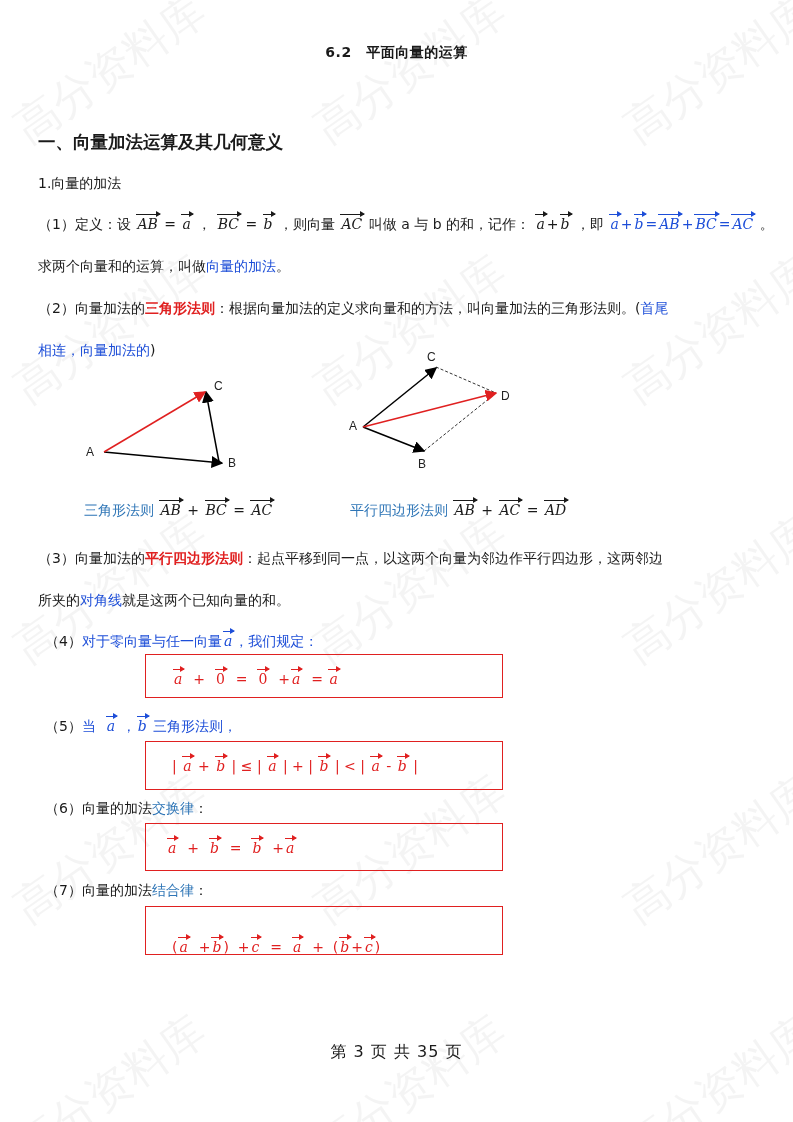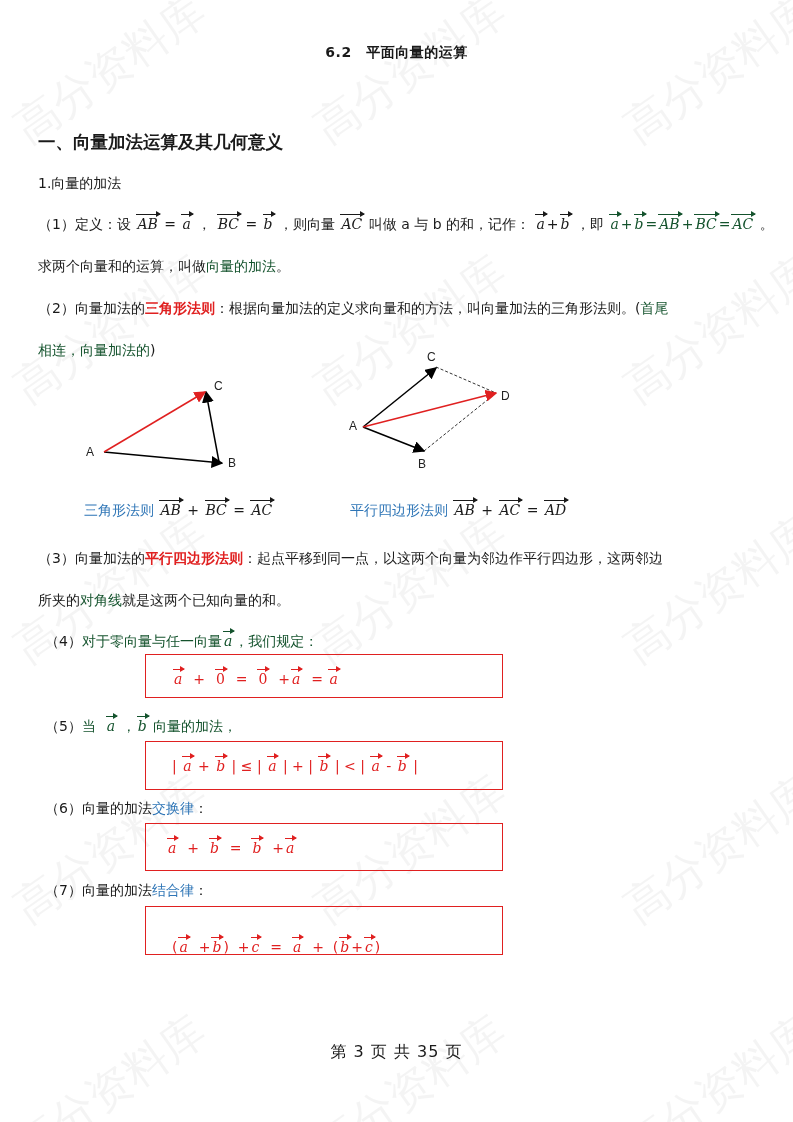--- a/index.html
+++ b/index.html
@@ -5,21 +5,21 @@
   html, body { margin:0; padding:0; background:#ffffff; }
   body { width:793px; height:1122px; position:relative; overflow:hidden;
          font-family:"DejaVu Sans", "Liberation Sans", sans-serif; color:#1a1a1a; }
   .page { position:absolute; left:0; top:0; width:793px; height:1122px; }
   .wm { position:absolute; font-size:44px; color:rgba(0,0,0,0.045); transform:rotate(-35deg);
         font-family:"DejaVu Sans", sans-serif; white-space:nowrap; pointer-events:none; }
   .title { position:absolute; left:0; width:793px; top:44px; text-align:center;
            font-size:14px; font-weight:bold; letter-spacing:0.5px; }
   .h1 { position:absolute; left:38px; top:130px; font-size:17.5px; font-weight:bold; }
   .line { position:absolute; font-size:14px; white-space:nowrap; }
-  .red { color:#14532d; }
+  .red { color:#1d4ed8; }
   .redb { color:#e02020; font-weight:bold; }
   .blue { color:#2e75b6; }
   .vec { font-family:"DejaVu Serif", "Liberation Serif", serif; font-style:italic;
          position:relative; display:inline-block; padding:0 2px; line-height:1; }
   .vec::before { content:""; position:absolute; left:1px; right:0; top:-3px; border-top:1px solid currentColor; }
   .vec::after { content:""; position:absolute; right:-1px; top:-6px; width:0; height:0;
                 border-left:5px solid currentColor; border-top:3px solid transparent; border-bottom:3px solid transparent; }
   .vec.up { font-style:normal; }
   .box { position:absolute; left:145px; width:358px; border:1.5px solid #e02020;
          color:#e02020; font-size:14px; box-sizing:border-box; }
@@ -147,21 +147,21 @@
       <span class="vec up">0</span>&nbsp;
       <span>=</span>&nbsp;
       <span class="vec up">0</span>&nbsp;
       <span>+</span><span class="vec">a</span>&nbsp;
       <span>=</span>&nbsp;<span class="vec">a</span>
     </div>
   </div>
 
   <div class="line" style="left:45px;top:718px;">
     <span>（5）</span><span class="red">当</span>&nbsp;
-    <span class="vec red">a</span>&nbsp;<span class="red">，</span><span class="vec red">b</span>&nbsp;<span class="red">向量的加法，</span>
+    <span class="vec red">a</span>&nbsp;<span class="red">，</span><span class="vec red">b</span>&nbsp;<span class="red">三角形法则，</span>
   </div>
   <div class="box" style="top:741px;height:49px;text-align:right;">
     <div class="eq" style="top:16px;">
       <span>|</span>
       <span class="vec">a</span>
       <span>+</span>
       <span class="vec">b</span>
       <span>|</span>
       <span>≤</span>
       <span>|</span>

